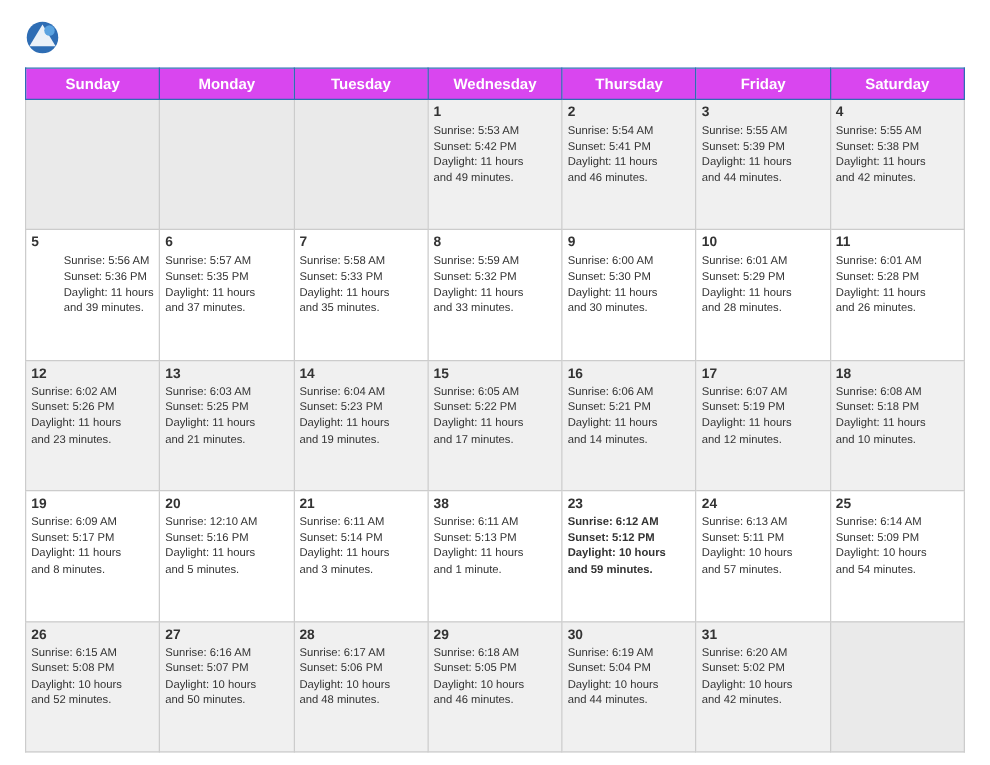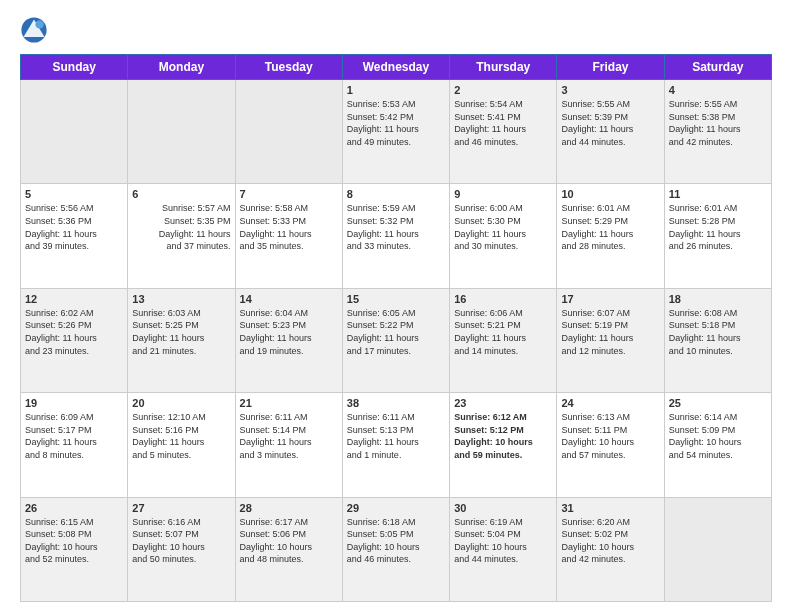--- a/index.html
+++ b/index.html
@@ -60,21 +60,21 @@
       color: #555;
     }
     .calendar {
       flex: 1;
       border: 1px solid #ccc;
       border-collapse: collapse;
       width: 100%;
       table-layout: fixed;
     }
     .calendar th {
-      background-color: #6d28d9;
+      background-color: #d946ef;
       color: #fff;
       text-align: center;
       font-size: 12px;
       padding: 5px 2px;
       border: 1px solid #2e6db4;
     }
     .calendar td {
       border: 1px solid #ccc;
       vertical-align: top;
       padding: 4px 4px 3px 4px;
@@ -168,28 +168,28 @@
             <span class="day-num">4</span>
             <div class="cell-text" style="white-space: pre-line;">Sunrise: 5:55 AM
 Sunset: 5:38 PM
 Daylight: 11 hours
 and 42 minutes.</div>
           </td>
         </tr>
         <tr>
           <td>
             <span class="day-num">5</span>
-            <div class="cell-text" style="white-space: pre-line;">Sunrise: 5:56 AM
+            <div class="cell-text" style="white-space: pre-line; margin-left: 26px;">Sunrise: 5:56 AM
 Sunset: 5:36 PM
 Daylight: 11 hours
 and 39 minutes.</div>
           </td>
           <td>
             <span class="day-num">6</span>
-            <div class="cell-text" style="white-space: pre-line; text-align: right;">Sunrise: 5:57 AM
+            <div class="cell-text" style="white-space: pre-line;">Sunrise: 5:57 AM
 Sunset: 5:35 PM
 Daylight: 11 hours
 and 37 minutes.</div>
           </td>
           <td>
             <span class="day-num">7</span>
             <div class="cell-text" style="white-space: pre-line;">Sunrise: 5:58 AM
 Sunset: 5:33 PM
 Daylight: 11 hours
 and 35 minutes.</div>

